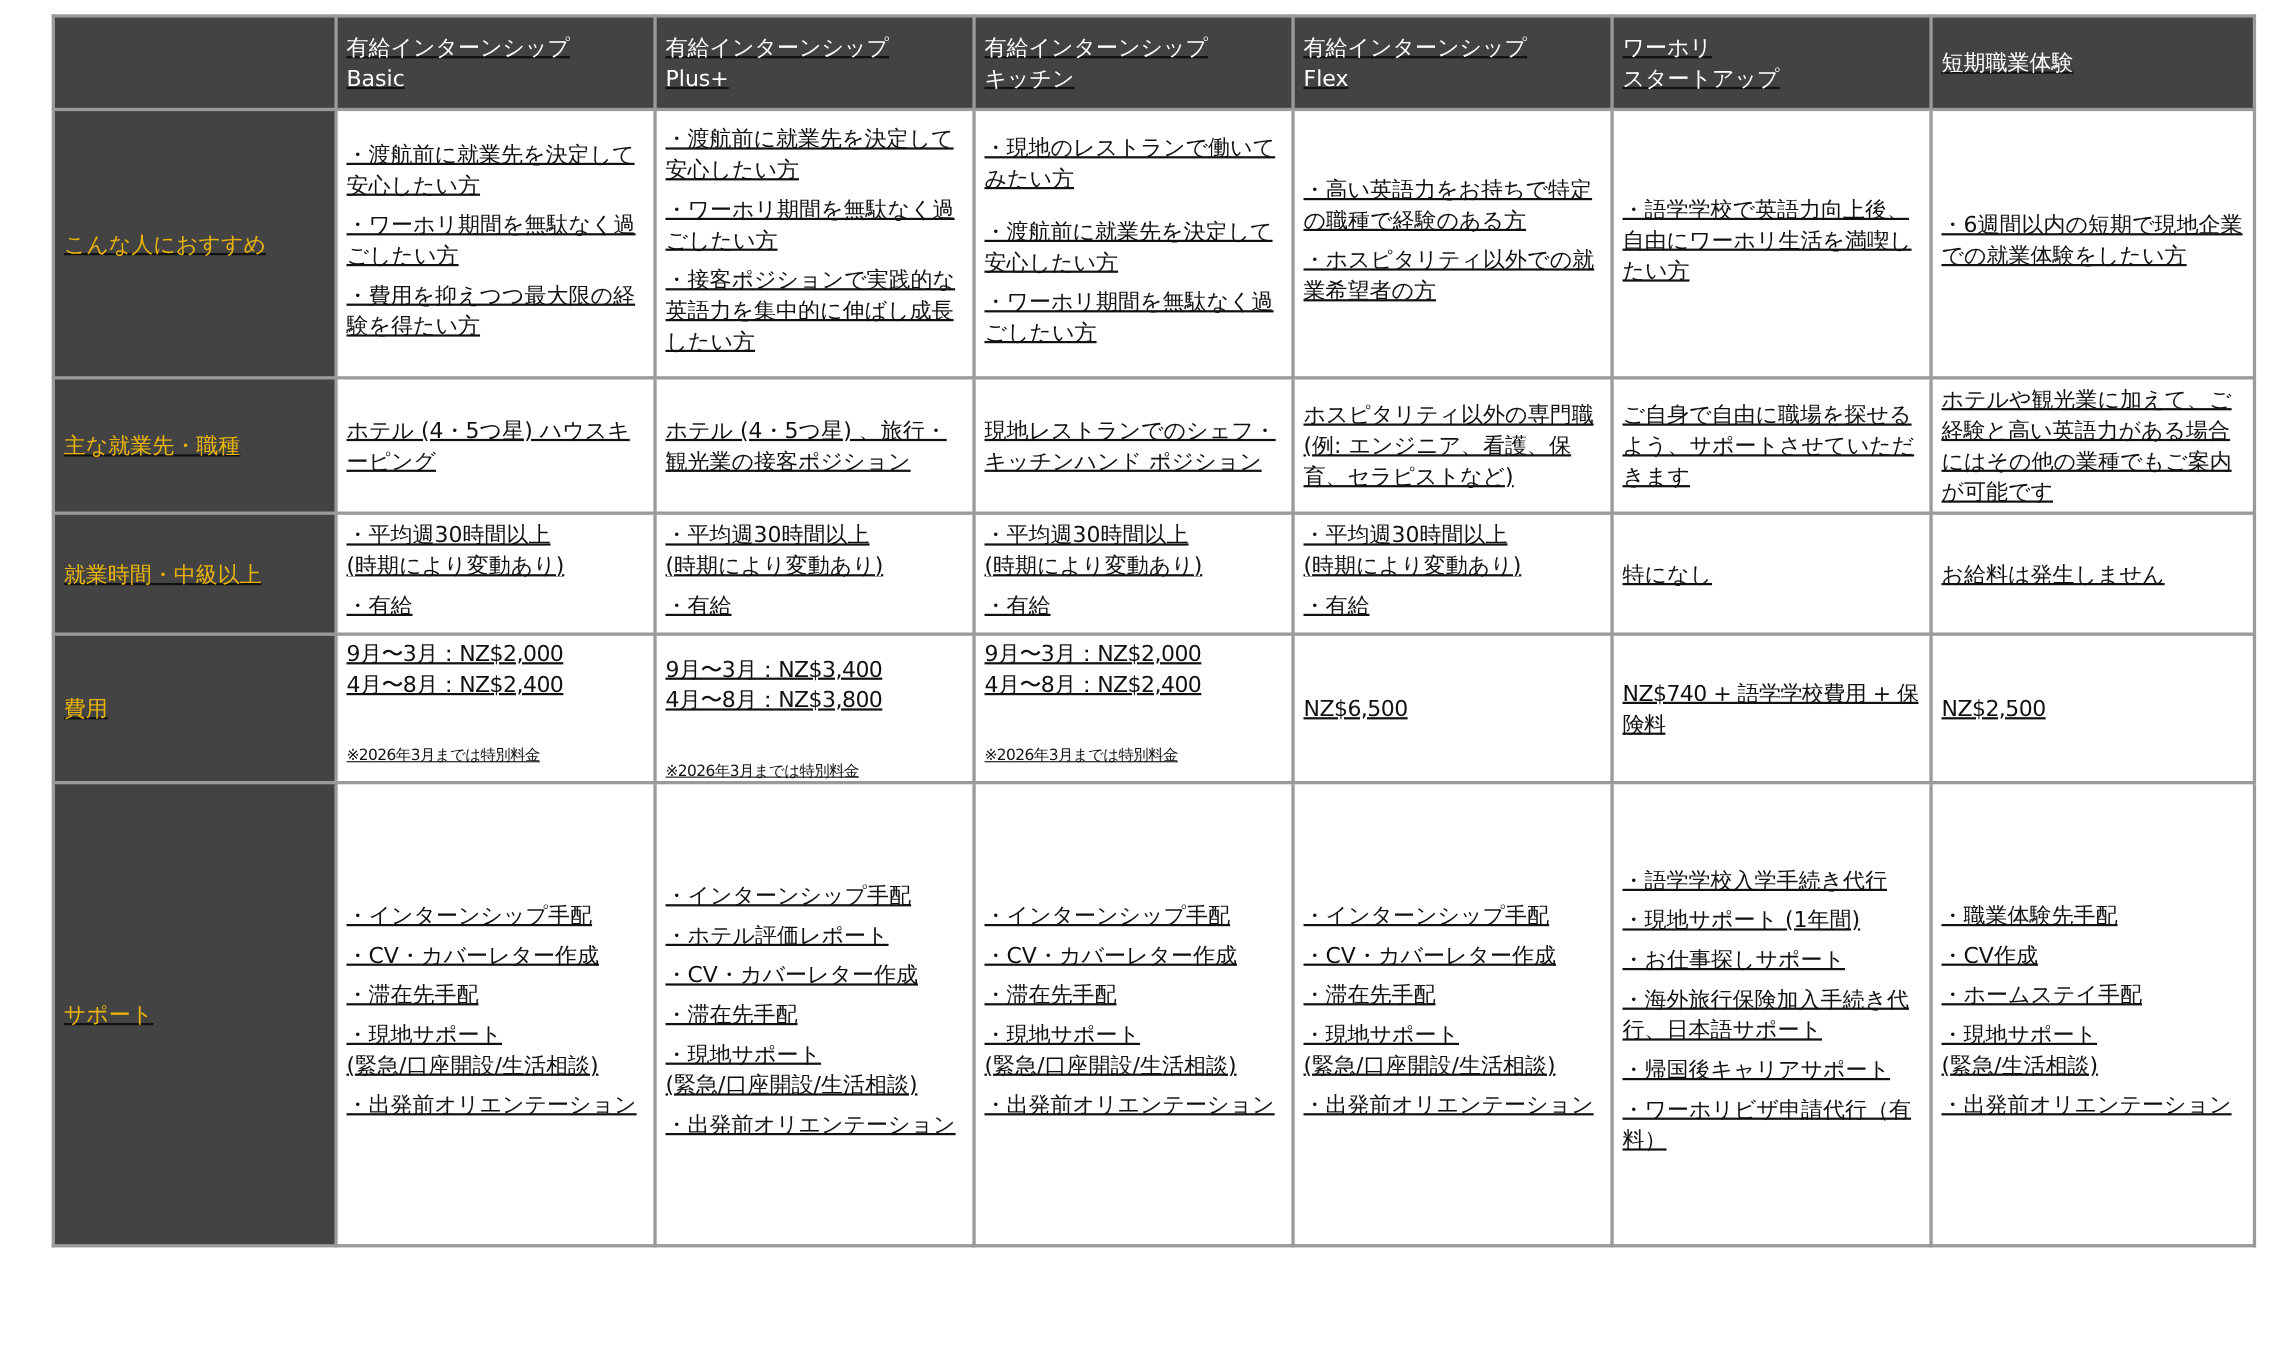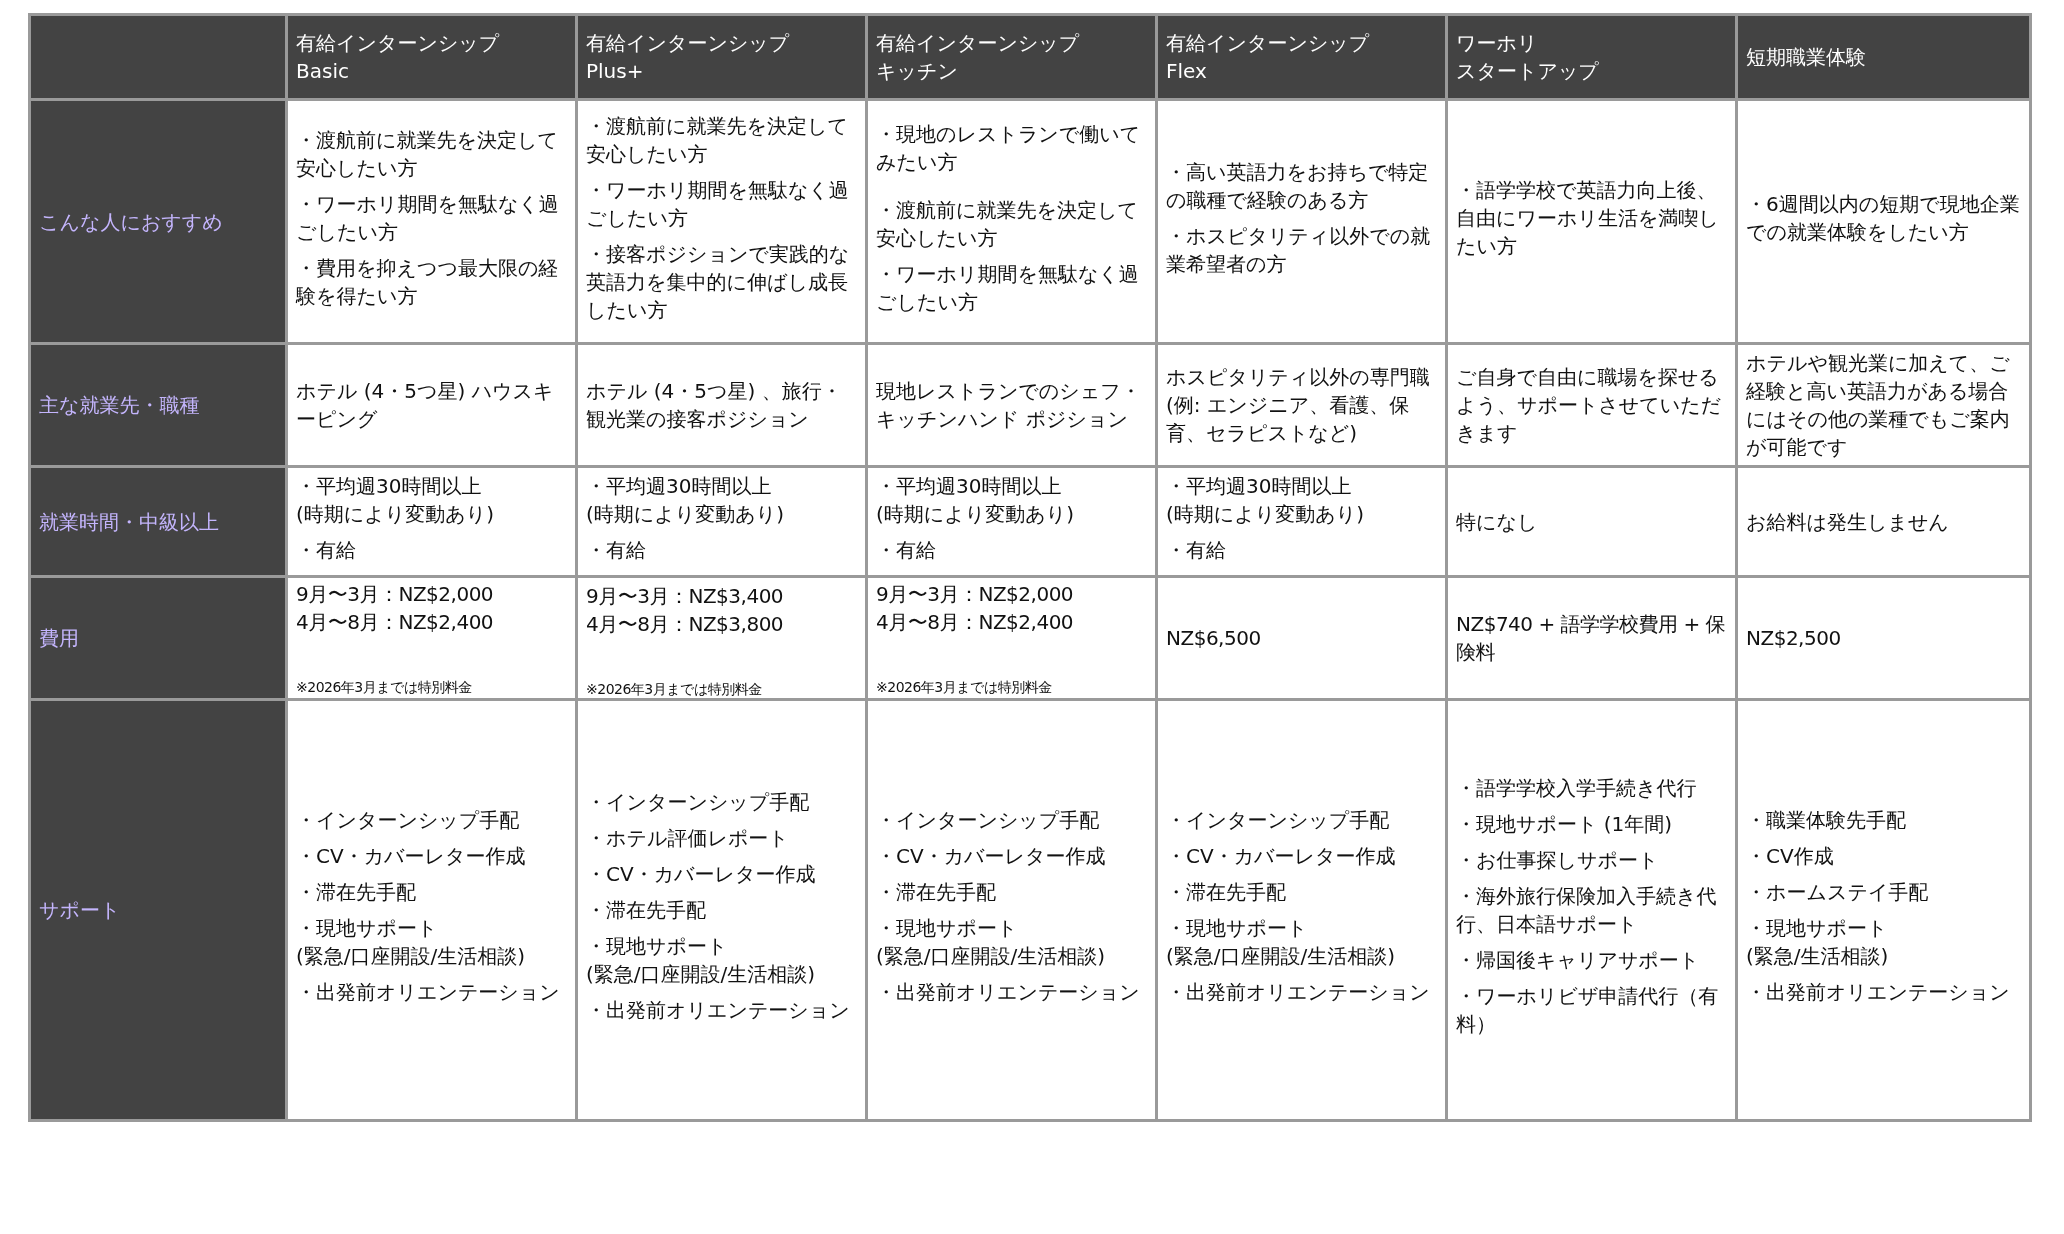--- a/index.html
+++ b/index.html
@@ -1,23 +1,23 @@
 <!DOCTYPE html>
 <html><head>
 <meta charset="utf-8">
 <style>
   html, body { margin: 0; padding: 0; background: #ffffff; }
   body { width: 2064px; height: 1234px; position: relative; overflow: hidden;
          font-family: "DejaVu Sans", "Liberation Sans", sans-serif; color: #111; }
-  table.cmp { position: absolute; left: 28px; top: 13px; border-collapse: collapse;
-              table-layout: fixed; width: 2001px; }
+  table.cmp { position: absolute; left: 47px; top: 13px; border-collapse: collapse;
+              table-layout: fixed; width: 2001px; text-decoration: underline; }
   table.cmp td, table.cmp th { border: 3px solid #9a9a9a; padding: 0 8px; vertical-align: middle;
               font-size: 20px; line-height: 28px; text-align: left; font-weight: normal; }
   th.hdr { background: #434343; color: #ffffff; text-align: center; font-size: 22px; line-height: 30px; }
-  th.rowhdr { background: #434343; color: #c4b5fd; text-align: center; font-size: 22px; padding: 0 4px; }
+  th.rowhdr { background: #434343; color: #eab308; text-align: center; font-size: 22px; padding: 0 4px; }
   .line { display: block; }
   .item { display: block; margin: 8px 0; }
   .item.first { margin-top: 0; }
   .note { display: block; font-size: 14px; margin-top: 42px; line-height: 18px; }
   .cond { letter-spacing: -0.5px; }
 </style>
 </head>
 <body>
 
 <table class="cmp">
@@ -125,21 +125,21 @@
 
 
 
   <tr style="height:114px">
     <th class="rowhdr">費用</th>
     <td class="cond" style="vertical-align:top;padding-top:2px">
           <span class="line">9月〜3月：NZ$2,000</span>
           <span class="line">4月〜8月：NZ$2,400</span>
           <span class="note">※2026年3月までは特別料金</span>
         </td>
-    <td class="cond" style="vertical-align:top;padding-top:4px">
+    <td class="cond" style="vertical-align:top;padding-top:16px">
           <span class="line">9月〜3月：NZ$3,400</span>
           <span class="line">4月〜8月：NZ$3,800</span>
           <span class="note">※2026年3月までは特別料金</span>
         </td>
     <td class="cond" style="vertical-align:top;padding-top:2px">
           <span class="line">9月〜3月：NZ$2,000</span>
           <span class="line">4月〜8月：NZ$2,400</span>
           <span class="note">※2026年3月までは特別料金</span>
         </td>
     <td class="cond">NZ$6,500</td>

